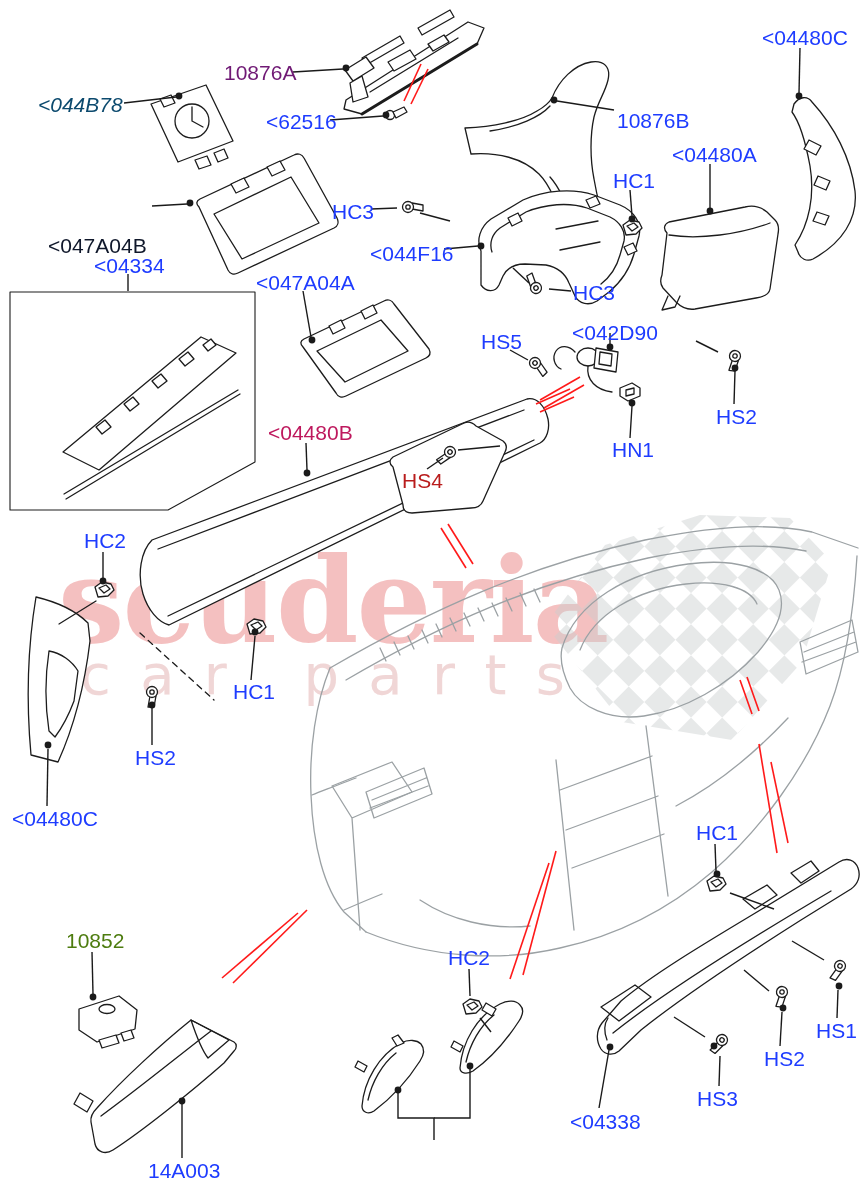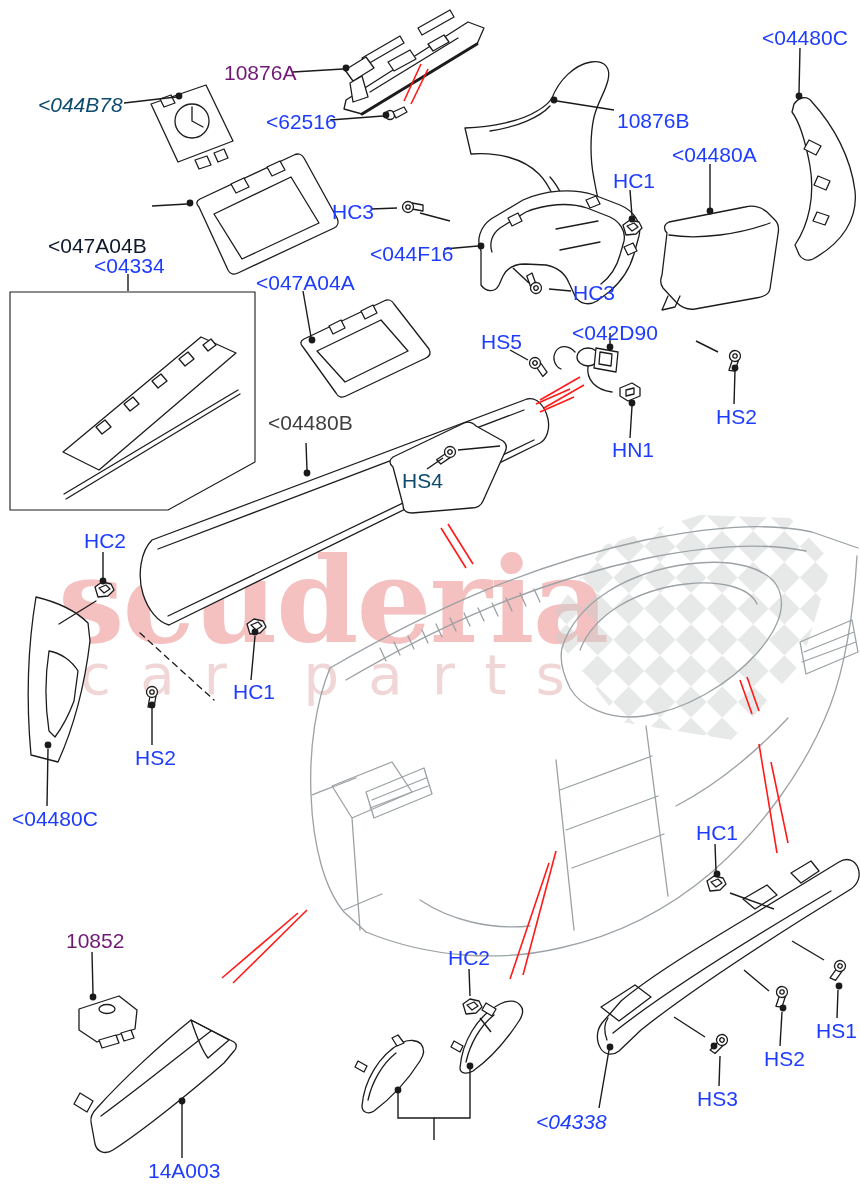--- a/index.html
+++ b/index.html
@@ -297,29 +297,29 @@
       <div class="part-label" style="left: 332px; top: 201px; color: rgb(30, 60, 255);">HC3</div>
       <div class="part-label" style="left: 370px; top: 243px; color: rgb(30, 60, 255);">&lt;044F16</div>
       <div class="part-label" style="left: 573px; top: 282px; color: rgb(30, 60, 255);">HC3</div>
       <div class="part-label" style="left: 48px; top: 199px; color: #0f172a; margin-top: 36px;">&lt;047A04B</div>
       <div class="part-label" style="left: 94px; top: 255px; color: rgb(30, 60, 255);">&lt;04334</div>
       <div class="part-label" style="left: 256px; top: 272px; color: rgb(30, 60, 255); text-align: center;">&lt;047A04A</div>
       <div class="part-label" style="left: 481px; top: 331px; color: rgb(30, 60, 255);">HS5</div>
       <div class="part-label" style="left: 572px; top: 322px; color: rgb(30, 60, 255);">&lt;042D90</div>
       <div class="part-label" style="left: 612px; top: 439px; color: rgb(30, 60, 255);">HN1</div>
       <div class="part-label" style="left: 716px; top: 406px; color: rgb(30, 60, 255);">HS2</div>
-      <div class="part-label" style="left: 268px; top: 412px; color: #404040; text-align: center;">&lt;04480B</div>
-      <div class="part-label" style="left: 402px; top: 470px; color: #0c4a6e;">HS4</div>
+      <div class="part-label" style="left: 268px; top: 422px; color: #be185d; text-align: center;">&lt;04480B</div>
+      <div class="part-label" style="left: 402px; top: 470px; color: #b91c1c;">HS4</div>
       <div class="part-label" style="left: 84px; top: 530px; color: rgb(30, 60, 255);">HC2</div>
       <div class="part-label" style="left: 233px; top: 681px; color: rgb(30, 60, 255);">HC1</div>
       <div class="part-label" style="left: 135px; top: 747px; color: rgb(30, 60, 255);">HS2</div>
       <div class="part-label" style="left: 12px; top: 808px; color: rgb(30, 60, 255);">&lt;04480C</div>
-      <div class="part-label" style="left: 66px; top: 930px; color: #701a75;">10852</div>
+      <div class="part-label" style="left: 66px; top: 930px; color: #4d7c0f;">10852</div>
       <div class="part-label" style="left: 148px; top: 1160px; color: rgb(30, 60, 255);">14A003</div>
       <div class="part-label" style="left: 448px; top: 947px; color: rgb(30, 60, 255);">HC2</div>
       <div class="part-label" style="left: 406px; top: 1196px; color: rgb(30, 60, 255);">18448</div>
-      <div class="part-label" style="left: 536px; top: 1111px; color: rgb(30, 60, 255); font-style: italic;">&lt;04338</div>
+      <div class="part-label" style="left: 570px; top: 1111px; color: rgb(30, 60, 255);">&lt;04338</div>
       <div class="part-label" style="left: 696px; top: 822px; color: rgb(30, 60, 255);">HC1</div>
       <div class="part-label" style="left: 816px; top: 1020px; color: rgb(30, 60, 255);">HS1</div>
       <div class="part-label" style="left: 764px; top: 1048px; color: rgb(30, 60, 255);">HS2</div>
       <div class="part-label" style="left: 697px; top: 1088px; color: rgb(30, 60, 255);">HS3</div>
     </div>
 </div>
 
 </body></html>

